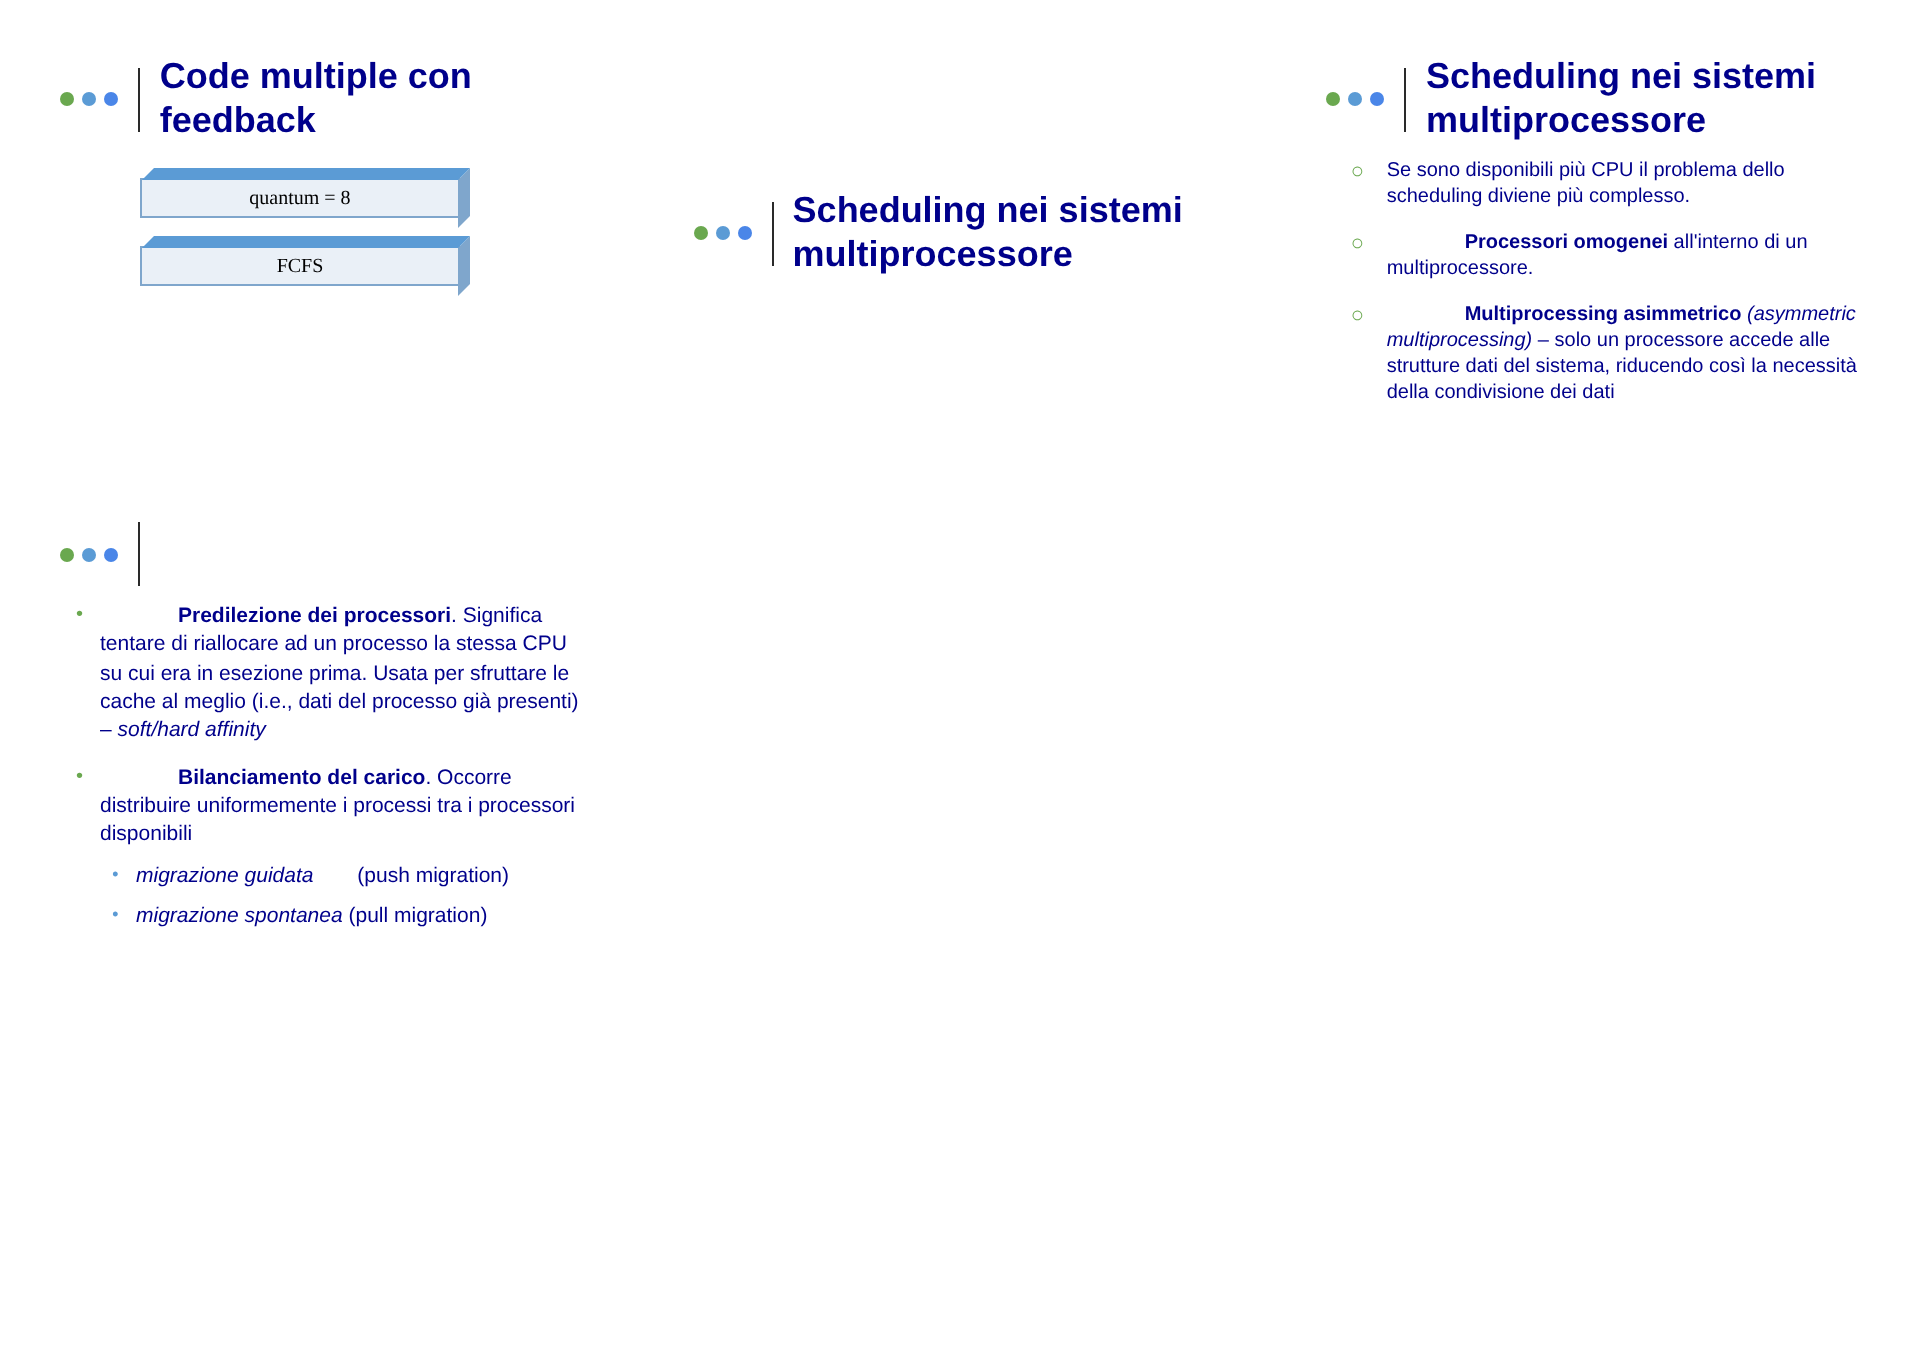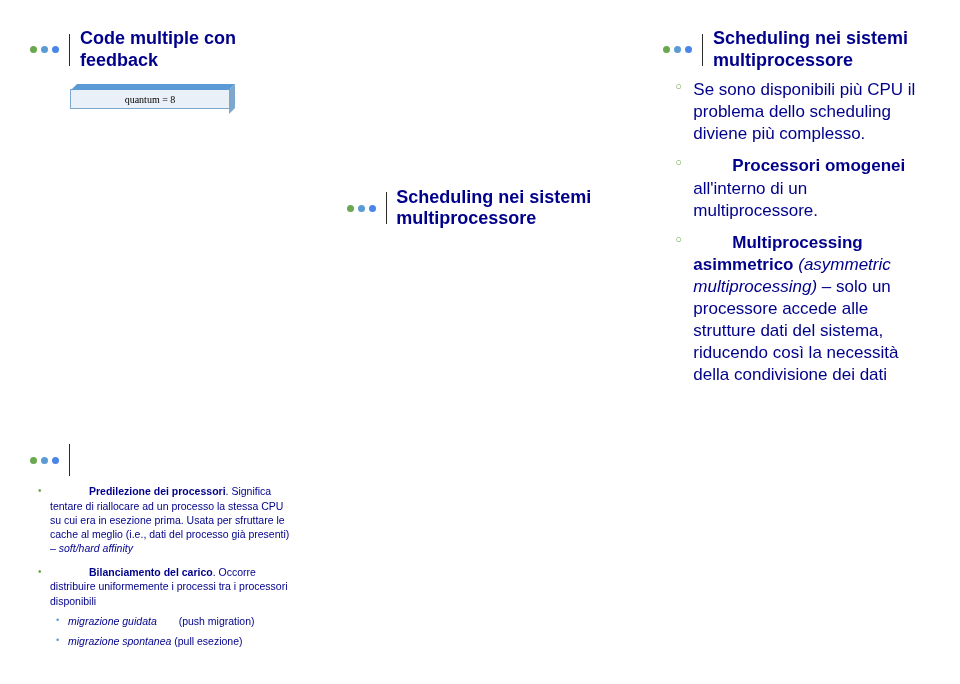--- a/index.html
+++ b/index.html
@@ -45,21 +45,21 @@
     background: #2a2a2a;
     margin: 0 4px;
   }
   .title {
     font-size: 18px;
     color: #00008b;
     font-weight: bold;
     line-height: 1.2;
   }
   .body {
-    font-size: 17px;
+    font-size: 10px;
     color: #00008b;
     padding-left: 30px;
   }
   .bullet {
     position: relative;
     margin-bottom: 10px;
     line-height: 1.3;
   }
   .bullet::before {
     content: "○";
@@ -162,20 +162,21 @@
       <div class="dots">
         <div class="dot dot1"></div>
           <div class="dot dot2"></div>
           <div class="dot dot3"></div>
       </div>
       <div class="vline"></div>
       <div class="title">Code multiple con feedback</div>
     </div>
     <div class="diagram">
       <div class="qbox">quantum = 8</div>
+      <div class="qbox">FCFS</div>
     </div>
   </div>
 
   <div class="slide" style="display:flex;align-items:center;">
     <div class="title-row">
       <div class="dots">
         <div class="dot dot1"></div>
           <div class="dot dot2"></div>
           <div class="dot dot3"></div>
       </div>
@@ -219,19 +220,19 @@
     <div class="small-body">
       <div class="sb-item">
         <span class="strong-term">Predilezione dei processori</span><span>. Significa tentare di riallocare ad un processo la stessa CPU su cui era in esezione prima. Usata per sfruttare le cache al meglio (i.e., dati del processo già presenti) – </span><span class="italic">soft/hard affinity</span>
       </div>
       <div class="sb-item">
         <span class="strong-term">Bilanciamento del carico</span><span>. Occorre distribuire uniformemente i processi tra i processori disponibili</span>
         <div class="sub-item">
           <span>migrazione guidata</span><span style="font-style:normal;margin-left:19px;"> (push migration)</span>
         </div>
         <div class="sub-item">
-          <span>migrazione spontanea</span><span style="font-style:normal;"> (pull esezione)</span>
+          <span>migrazione spontanea</span><span style="font-style:normal;"> (pull migration)</span>
         </div>
       </div>
     </div>
   </div>
 
 </div>
 
 </body></html>

